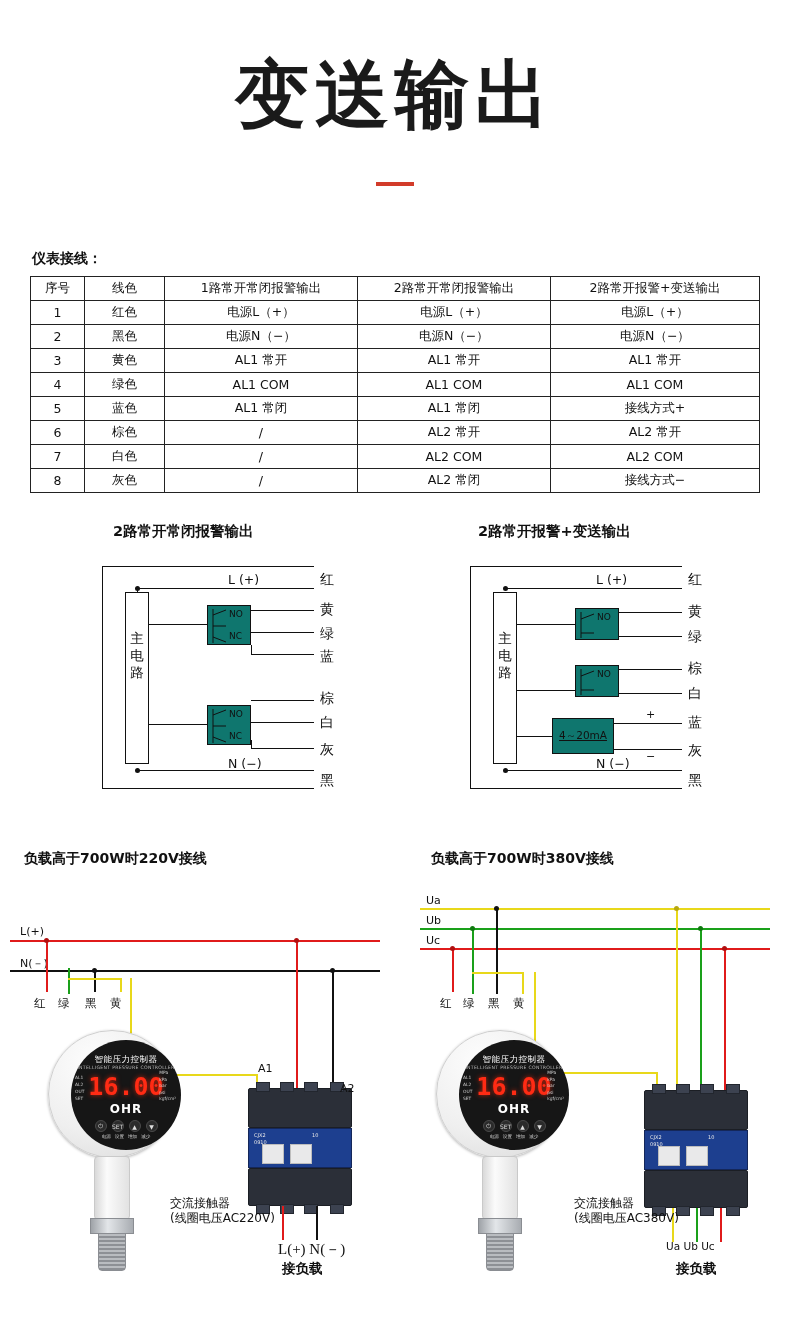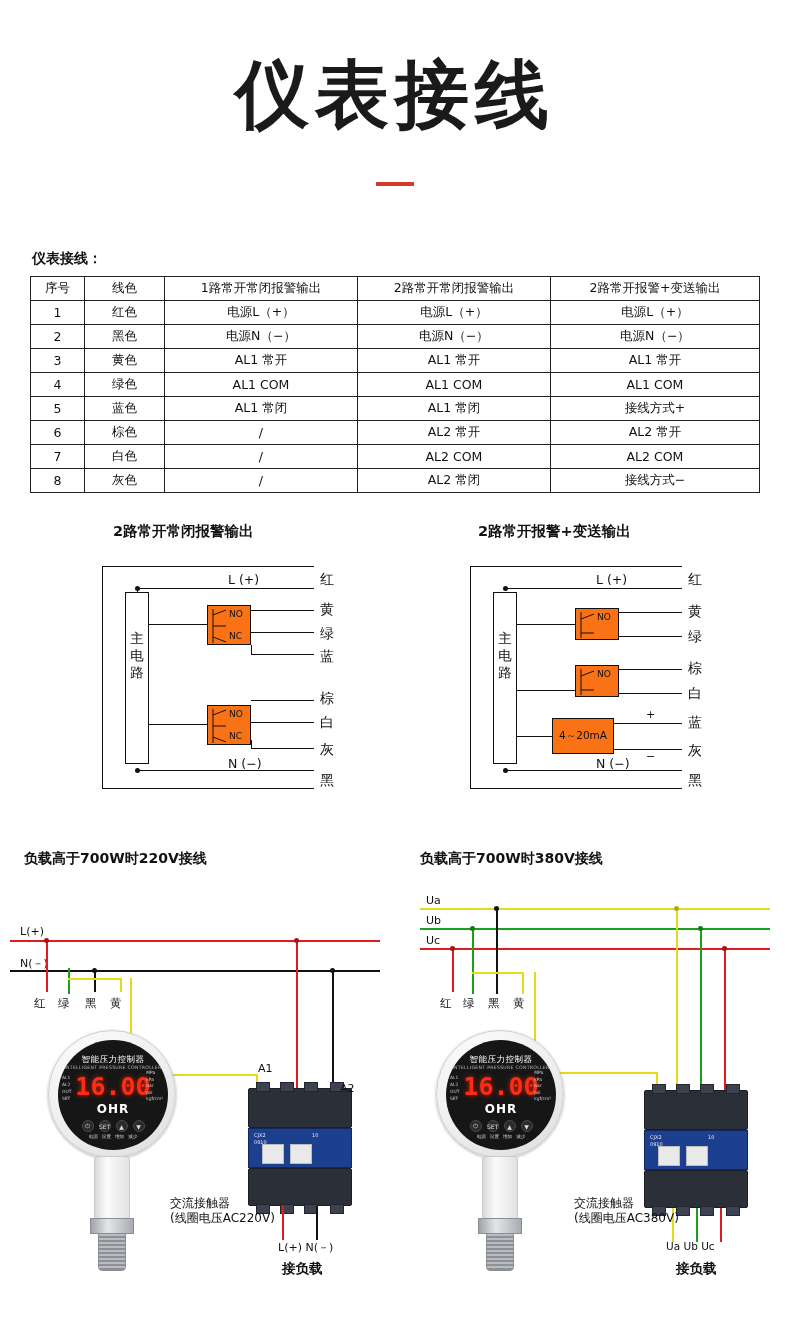--- a/index.html
+++ b/index.html
@@ -66,22 +66,23 @@
   .mainlabel {
     position:absolute;
     font-size:13.5px;
     line-height:17px;
     text-align:center;
     font-weight:normal;
   }
   .relaybox {
     position:absolute;
     border:1.3px solid #111;
-    background:#f97316;
+    background:#0f766e;
     font-size:9px;
+    text-decoration:underline;
   }
   .relaylab { position:absolute; font-size:9px; }
   .term { position:absolute; font-size:12.5px; }
   .wirelab { position:absolute; font-size:14px; }
   .dot { position:absolute; width:5px; height:5px; border-radius:50%; background:#111; }
   .tinysw { position:absolute; }
 
   
   .photo-label { position:absolute; font-size:14px; font-weight:bold; }
   .cap { position:absolute; font-size:12px; line-height:15px; }
@@ -90,21 +91,21 @@
   
   .gauge-wrap { position:absolute; }
   .gauge-face {
     position:absolute;
     width:128px; height:128px; border-radius:50%;
     background:radial-gradient(circle at 35% 25%, #fdfdfd 0%, #efefef 55%, #d8d8d8 100%);
     border:1px solid #cfcfcf;
     box-shadow:0 1px 3px rgba(0,0,0,.3);
   }
   .gauge-inner {
-    position:absolute; left:9px; top:9px; width:110px; height:110px;
+    position:absolute; left:22px; top:9px; width:110px; height:110px;
     border-radius:50%; background:#161616;
   }
   .gauge-name {
     position:absolute; left:0; top:14px; width:110px; text-align:center;
     color:#fff; font-size:8.5px; letter-spacing:.5px;
   }
   .gauge-name2 {
     position:absolute; left:0; top:25px; width:110px; text-align:center;
     color:#b8b8b8; font-size:4.6px; letter-spacing:.3px;
   }
@@ -144,21 +145,21 @@
   .ct-bot { position:absolute; background:#2b2f38; border:1px solid #1b1e24; border-radius:2px;}
   .ct-lab { position:absolute; color:#e8e8e8; font-size:5px; line-height:7px;}
   .ct-pin { position:absolute; background:#3c4250; border:1px solid #22262e;}
   .ct-white { position:absolute; background:#e9e9ea; border:1px solid #bdbdbd;}
   .rail { position:absolute; height:2px; }
   .railv { position:absolute; width:2px; }
 </style>
 </head>
 <body>
 
-<div class="page-title">仪表接线</div>
+<div class="page-title">变送输出</div>
 <div class="title-rule"></div>
 
 <div class="sec-label" style="left:32px; top:250px;">仪表接线：</div>
 
 <table class="wiring">
   <thead>
     <tr>
       <th class="col-no">序号</th>
       <th class="col-color">线色</th>
       <th>1路常开常闭报警输出</th>
@@ -445,25 +446,25 @@
   <div style="position:absolute; left:258px; top:1062px; font-size:11px;">A1</div>
   <div style="position:absolute; left:340px; top:1082px; font-size:11px;">A2</div>
 
   <div class="railv" style="left:282px; top:1206px; height:34px; background:#e01b1b;"></div>
   <div class="railv" style="left:316px; top:1206px; height:34px; background:#111;"></div>
 
   <div class="cap" style="left:170px; top:1196px;">
     <div>交流接触器</div>
     <div>(线圈电压AC220V)</div>
   </div>
-  <div style="position:absolute; left:278px; top:1240px; font-size:11px;">L(+)  N(－)</div>
+  <div style="position:absolute; left:278px; top:1240px; font-size:15px;font-family:Liberation Serif, serif;">L(+)  N(－)</div>
   <div class="bigcap" style="left:282px; top:1260px;">接负载</div>
 </div>
 
-<div class="photo-label" style="left:420px; top:850px;">负载高于700W时380V接线</div>
+<div class="photo-label" style="left:431px; top:850px;">负载高于700W时380V接线</div>
 
 <div>
 
   <div class="rail" style="left:420px; top:908px; width:350px; background:#e8d81a;"></div>
   <div class="rail" style="left:420px; top:928px; width:350px; background:#1aa01a;"></div>
   <div class="rail" style="left:420px; top:948px; width:350px; background:#e01b1b;"></div>
   <div style="position:absolute; left:426px; top:894px; font-size:11px;">Ua</div>
   <div style="position:absolute; left:426px; top:914px; font-size:11px;">Ub</div>
   <div style="position:absolute; left:426px; top:934px; font-size:11px;">Uc</div>
 

